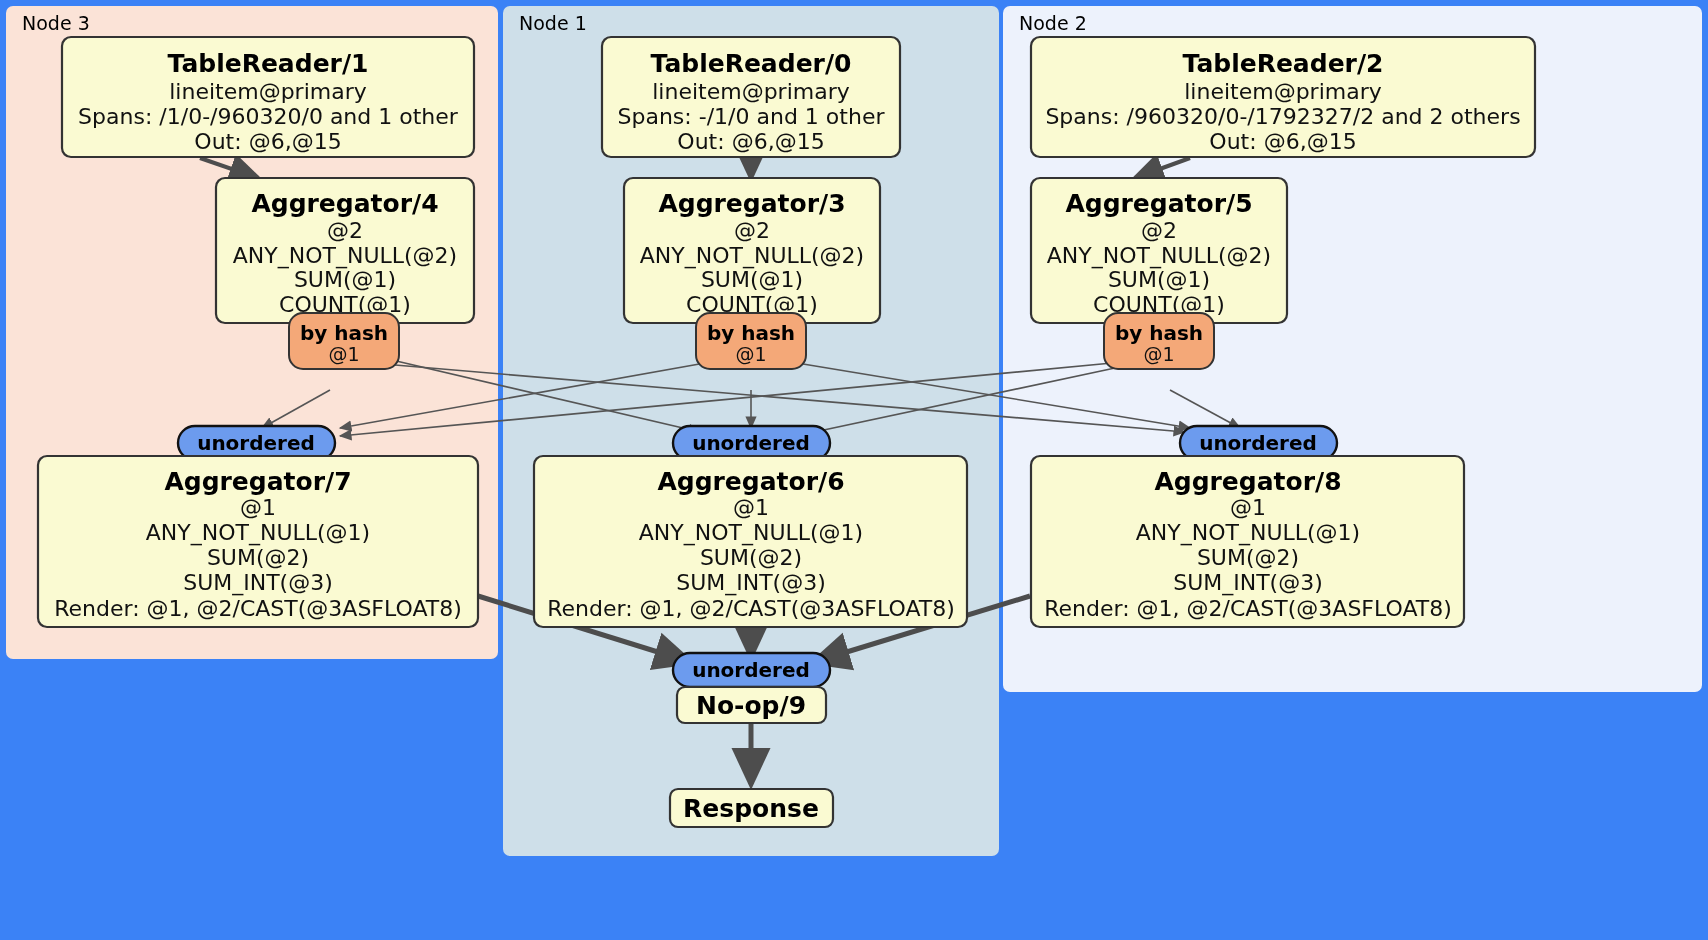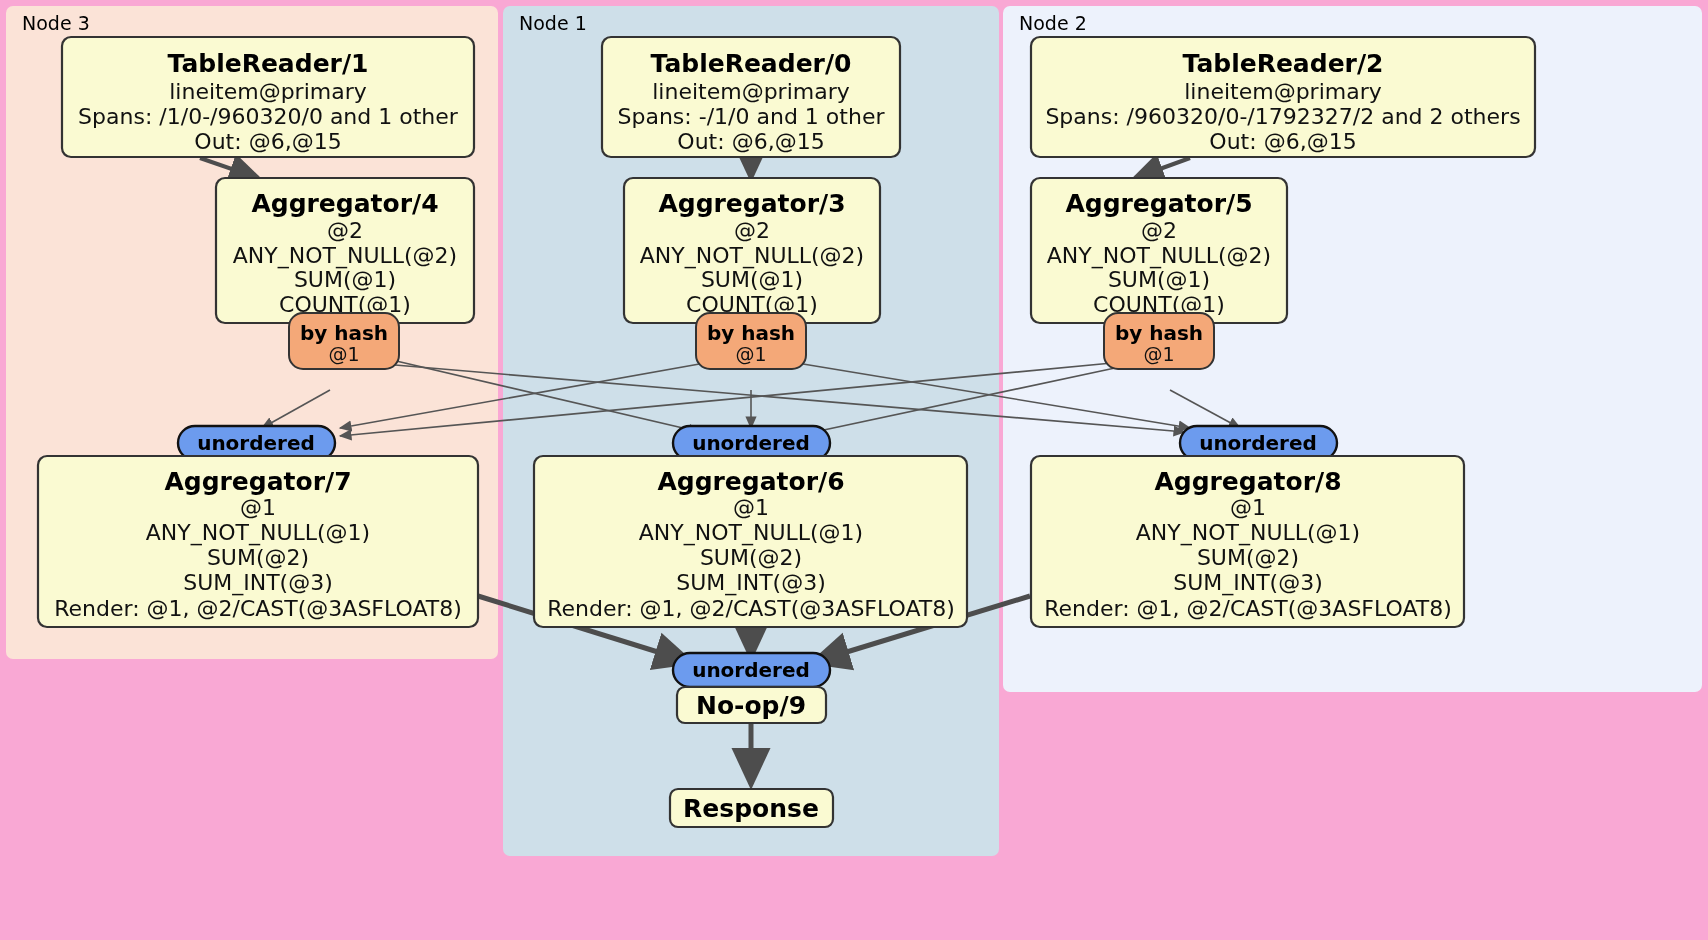--- a/index.html
+++ b/index.html
@@ -1,17 +1,17 @@
 <!DOCTYPE html>
 <html><head>
 <meta charset="utf-8">
 <style>
   html,body{margin:0;padding:0;background:#ffffff;}
   body{font-family:"DejaVu Sans","Liberation Sans",sans-serif;}
-  #stage{position:relative;width:1708px;height:940px;overflow:hidden;background:#f9a8d4;}
+  #stage{position:relative;width:1708px;height:940px;overflow:hidden;background:#3b82f6;}
   svg{display:block;}
   .panel-label{font-size:19px;fill:#000;font-family:"DejaVu Sans","Liberation Sans",sans-serif;}
   .nodebox-title{font-size:25px;font-weight:bold;fill:#000;}
   .nodebox-line{font-size:22px;fill:#111;}
   .pill-title{font-size:20px;font-weight:bold;fill:#000;}
   .pill-sub{font-size:19px;fill:#111;}
   .pill-only{font-size:20px;font-weight:bold;fill:#000;}
   .small-title{font-size:25px;font-weight:bold;fill:#000;}
   text{font-family:"DejaVu Sans","Liberation Sans",sans-serif;}
 </style>

